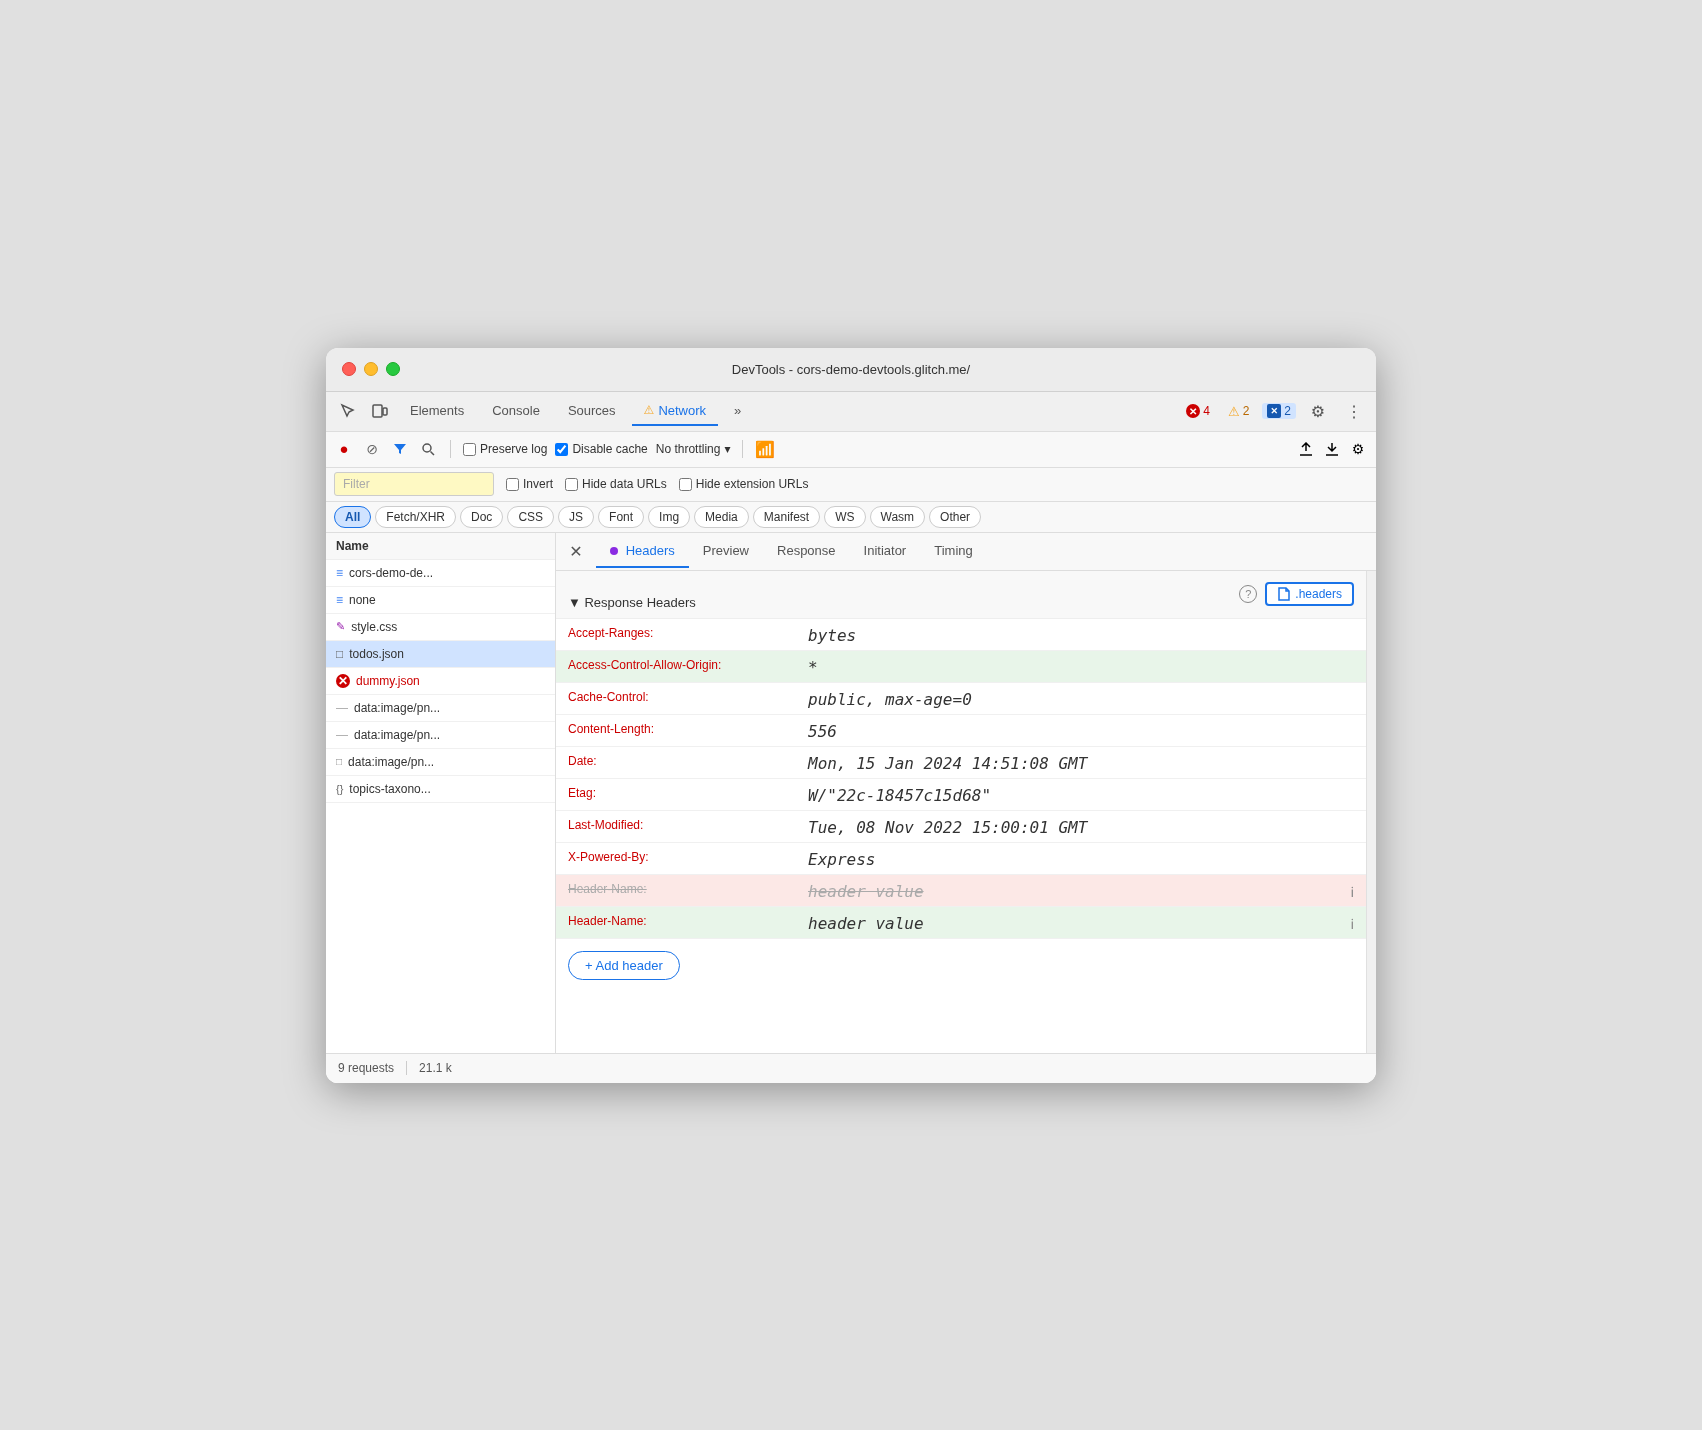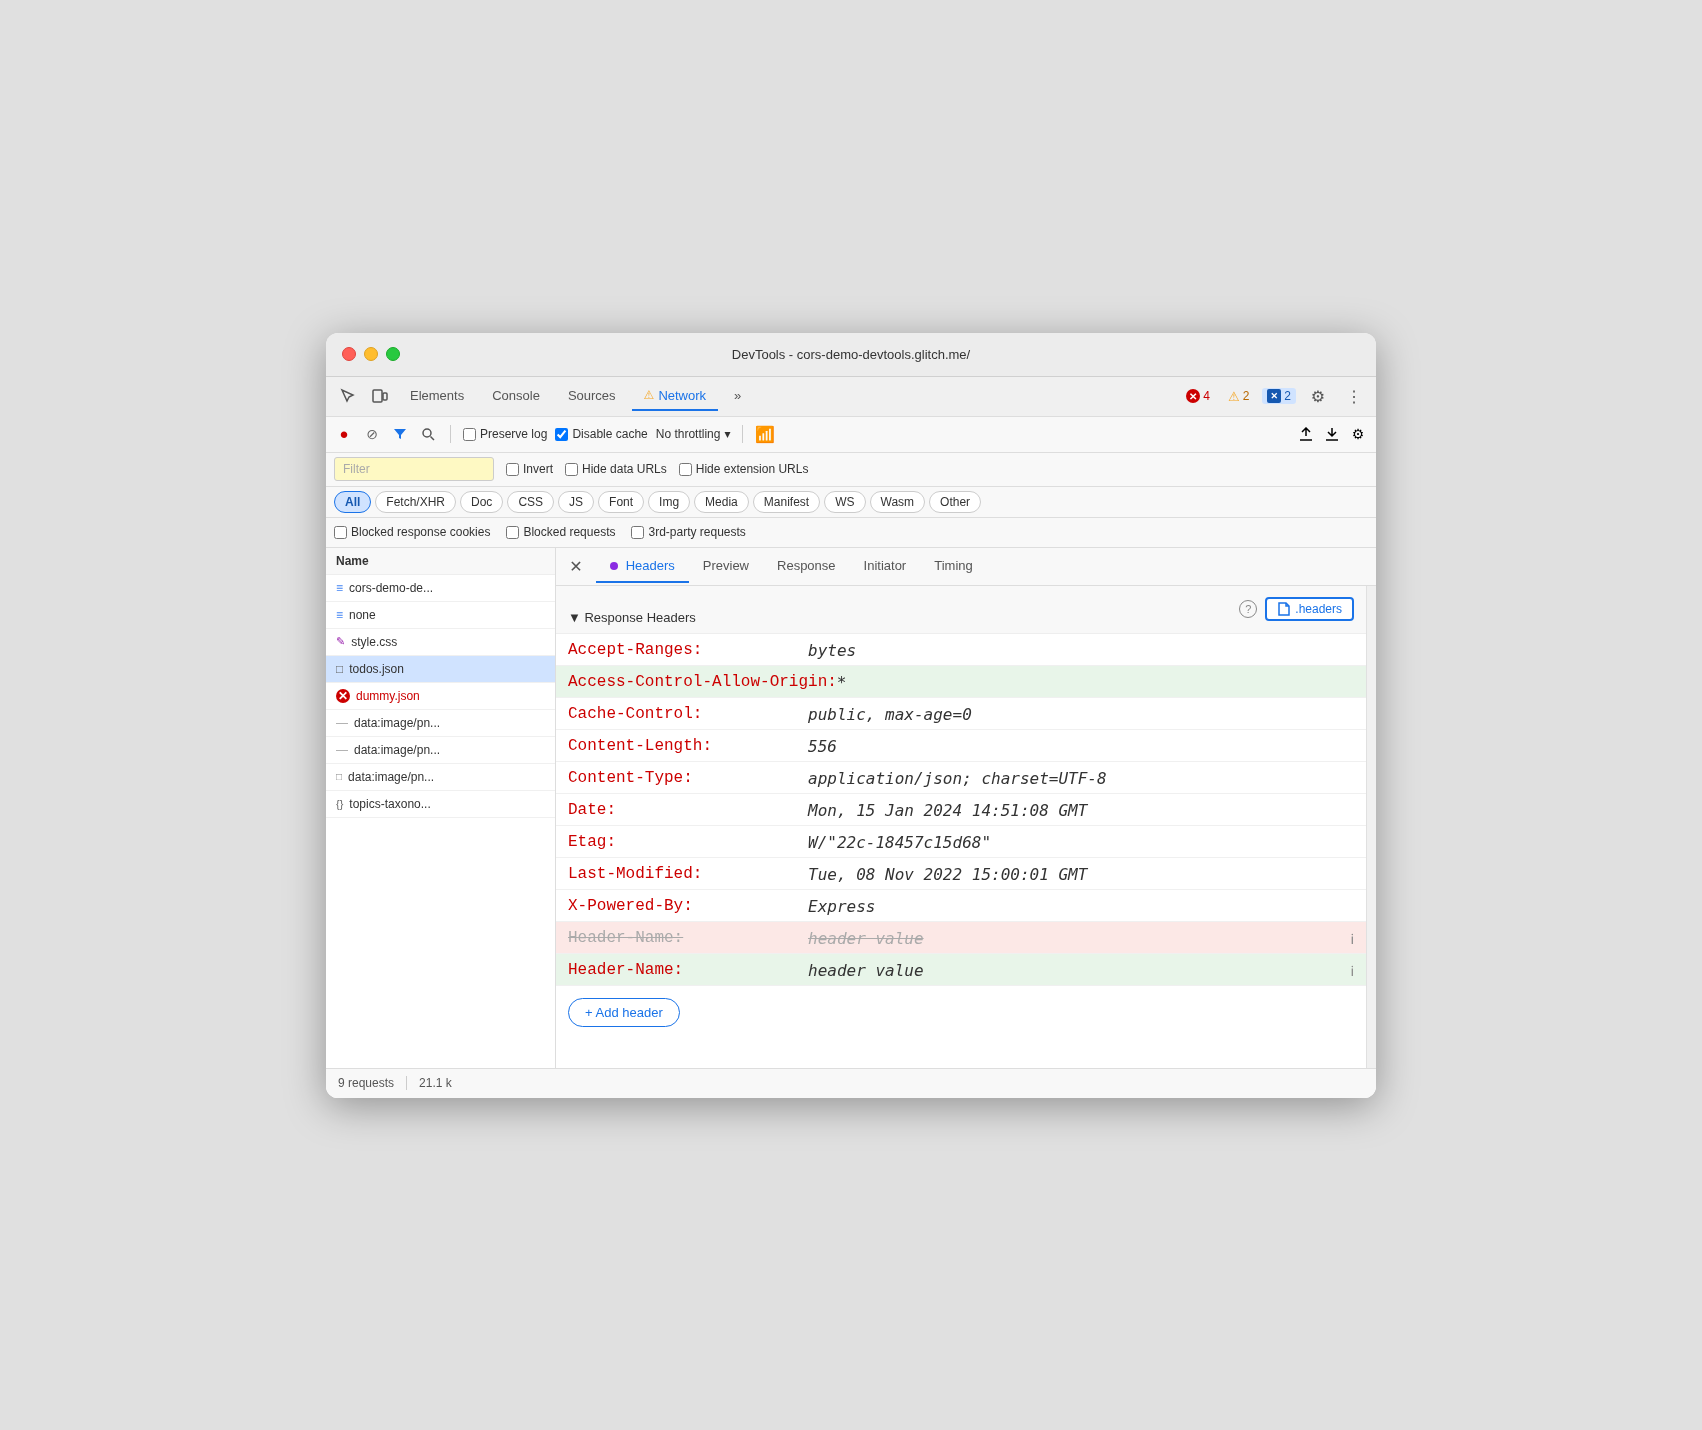--- a/index.html
+++ b/index.html
@@ -385,25 +385,25 @@
       align-items: flex-start;
       padding: 5px 12px;
       font-size: 12px;
       border-bottom: 1px solid #f0f0f0;
       min-height: 28px;
     }
     .header-row.green-bg { background: #e8f5e9; }
     .header-row.red-bg { background: #fce8e6; }
     .header-key {
       color: #c00;
-      font-family: Liberation Mono, monospace;
+      font-family: Liberation Sans, sans-serif;
       min-width: 240px;
       flex-shrink: 0;
       padding-top: 2px;
-      font-size: 16px;
+      font-size: 12px;
     }
     .header-key.strikethrough {
       text-decoration: line-through;
       color: #aaa;
     }
     .header-value {
       color: #333;
       font-family: monospace;
       font-size: 16px;
       padding-top: 2px;
@@ -592,34 +592,20 @@
       <button class="resource-btn">JS</button>
       <button class="resource-btn">Font</button>
       <button class="resource-btn">Img</button>
       <button class="resource-btn">Media</button>
       <button class="resource-btn">Manifest</button>
       <button class="resource-btn">WS</button>
       <button class="resource-btn">Wasm</button>
       <button class="resource-btn">Other</button>
     </div>
 
-    <div class="blocked-bar">
-      <label class="blocked-label">
-        <input type="checkbox" style="">
-        <span>Blocked response cookies</span>
-      </label>
-      <label class="blocked-label">
-        <input type="checkbox" style="">
-        <span>Blocked requests</span>
-      </label>
-      <label class="blocked-label">
-        <input type="checkbox" style="">
-        <span>3rd-party requests</span>
-      </label>
-    </div>
 
     <div class="main-content">
 
       <div class="file-list">
         <div class="file-list-header">Name</div>
 
         <div class="file-item">
           <span class="file-icon file-icon-doc">≡</span>
           <span class="file-name">cors-demo-de...</span>
         </div>
@@ -706,24 +692,20 @@
             <div class="header-row">
               <span class="header-key">Cache-Control:</span>
               <span class="header-value">public, max-age=0</span>
             </div>
 
             <div class="header-row">
               <span class="header-key">Content-Length:</span>
               <span class="header-value">556</span>
             </div>
 
-            <div class="header-row">
-              <span class="header-key">Content-Type:</span>
-              <span class="header-value">application/json; charset=UTF-8</span>
-            </div>
 
             <div class="header-row">
               <span class="header-key">Date:</span>
               <span class="header-value">Mon, 15 Jan 2024 14:51:08 GMT</span>
             </div>
 
             <div class="header-row">
               <span class="header-key">Etag:</span>
               <span class="header-value">W/"22c-18457c15d68"</span>
             </div>

